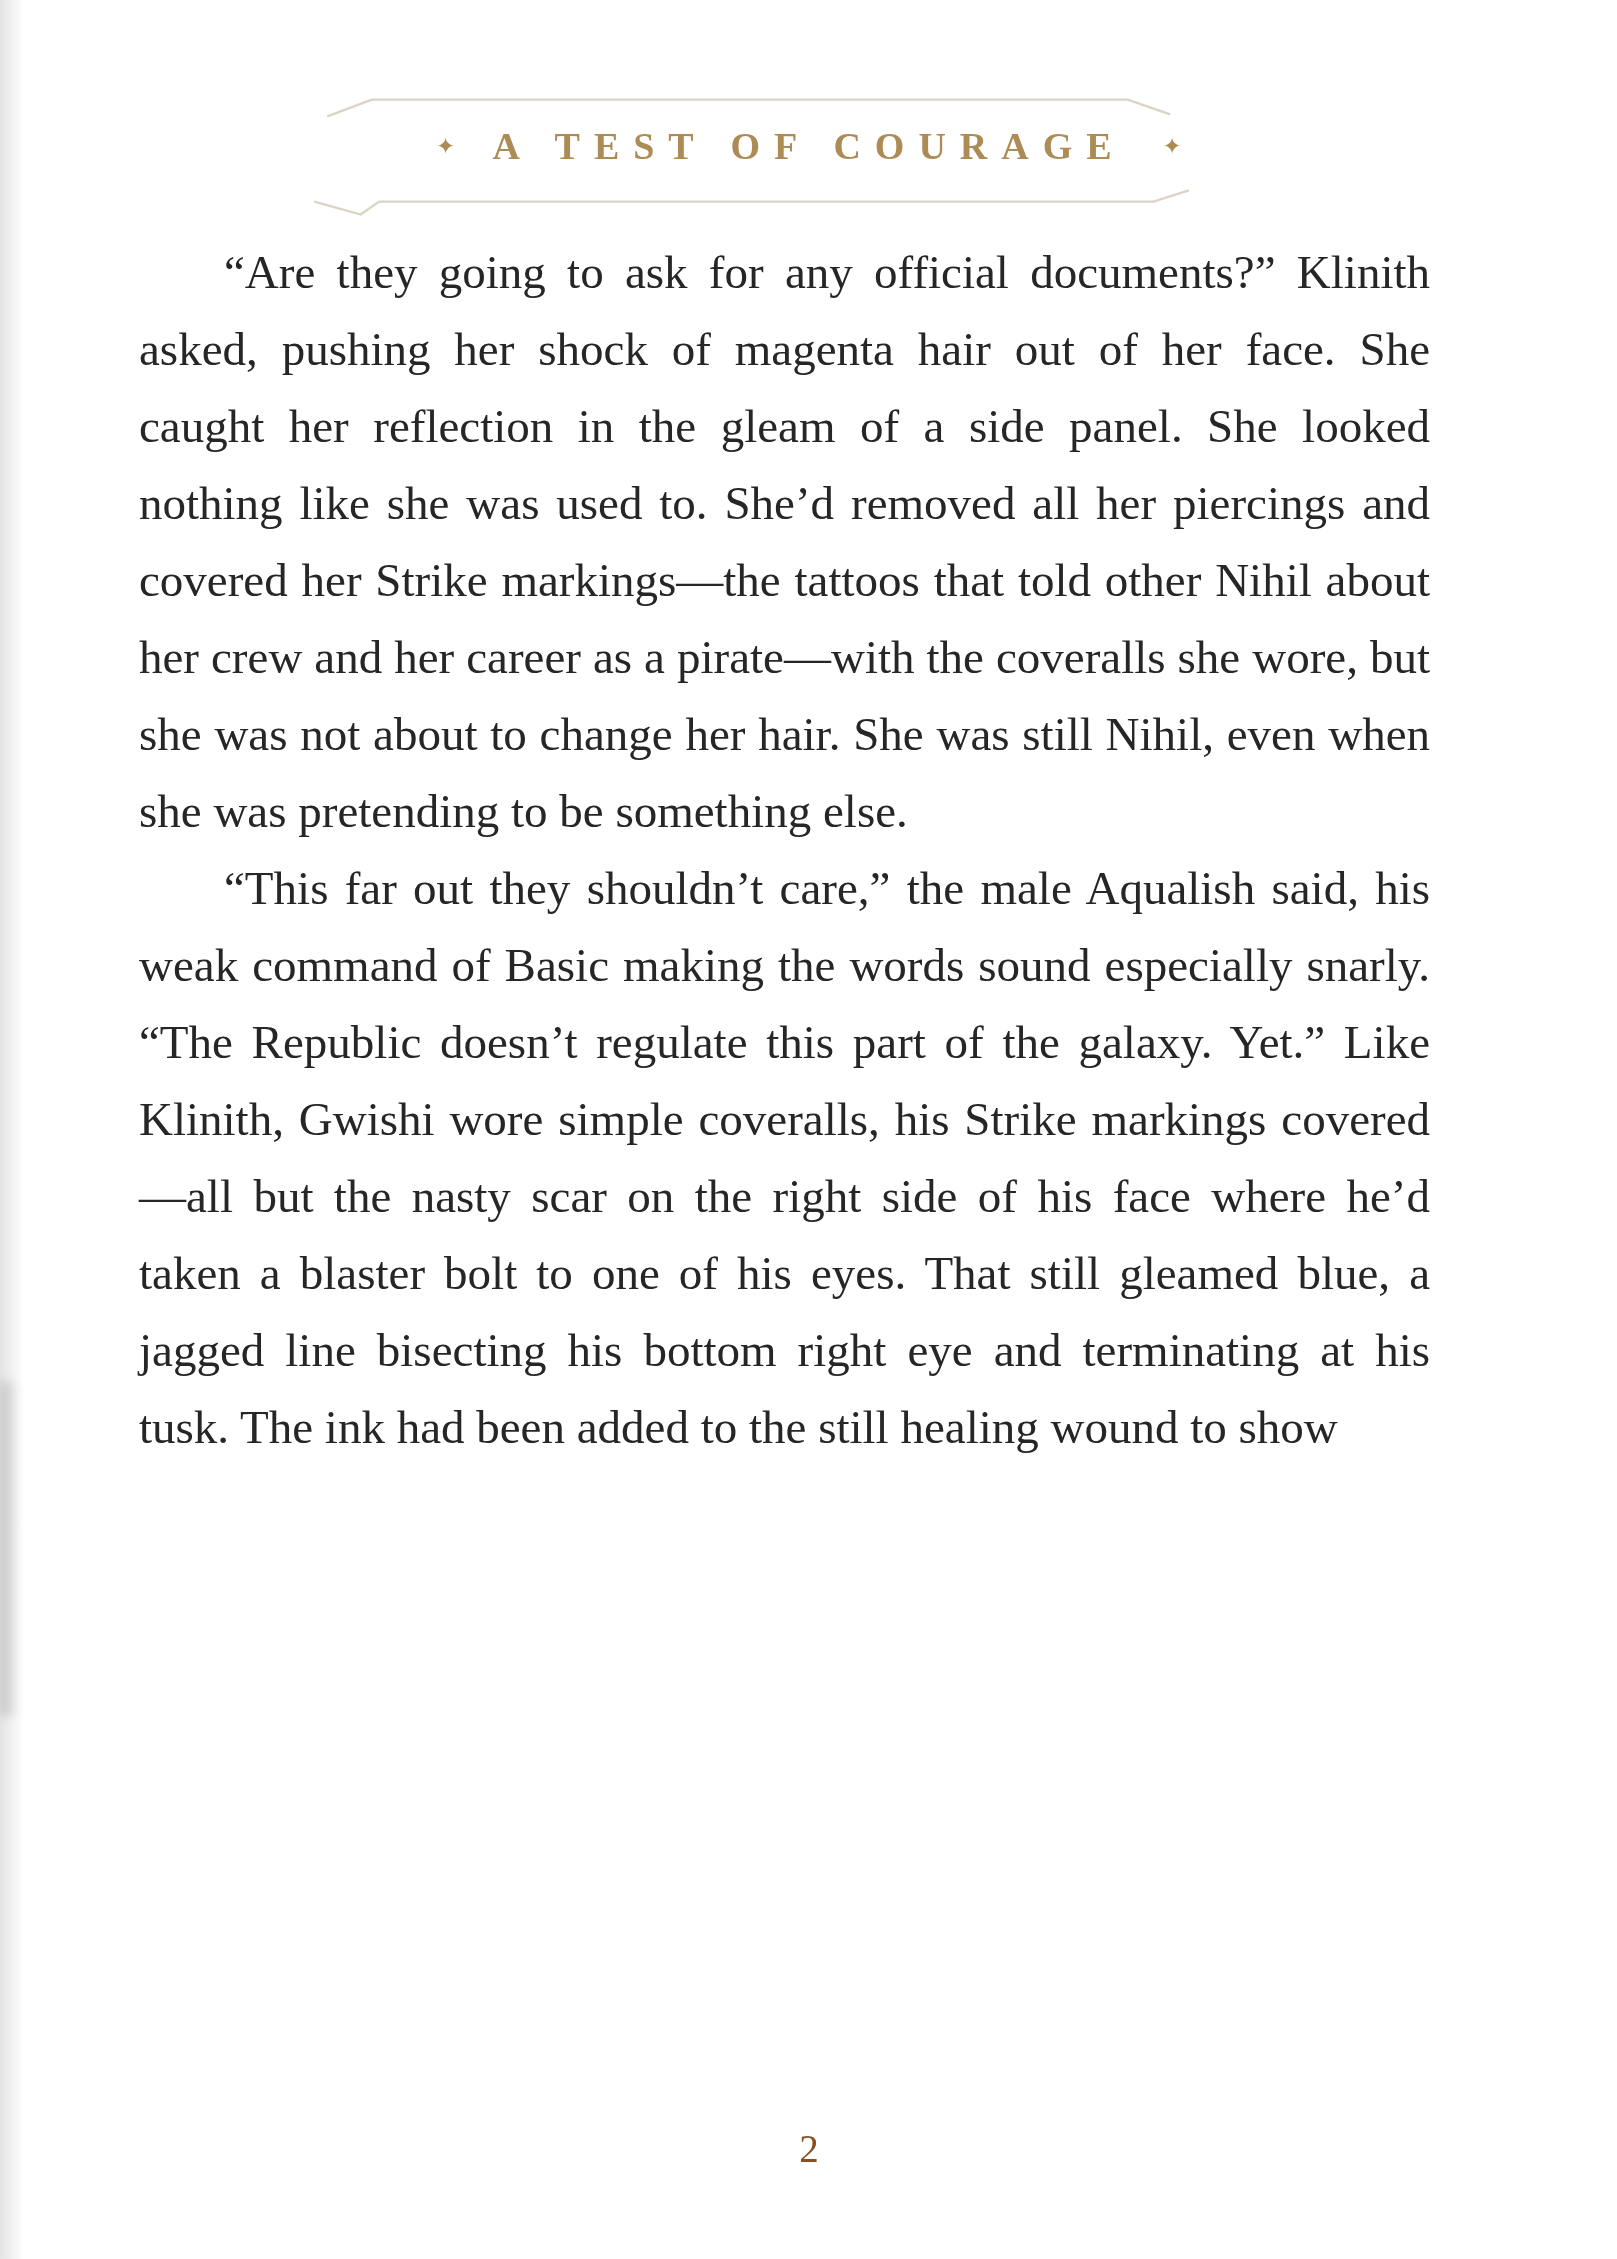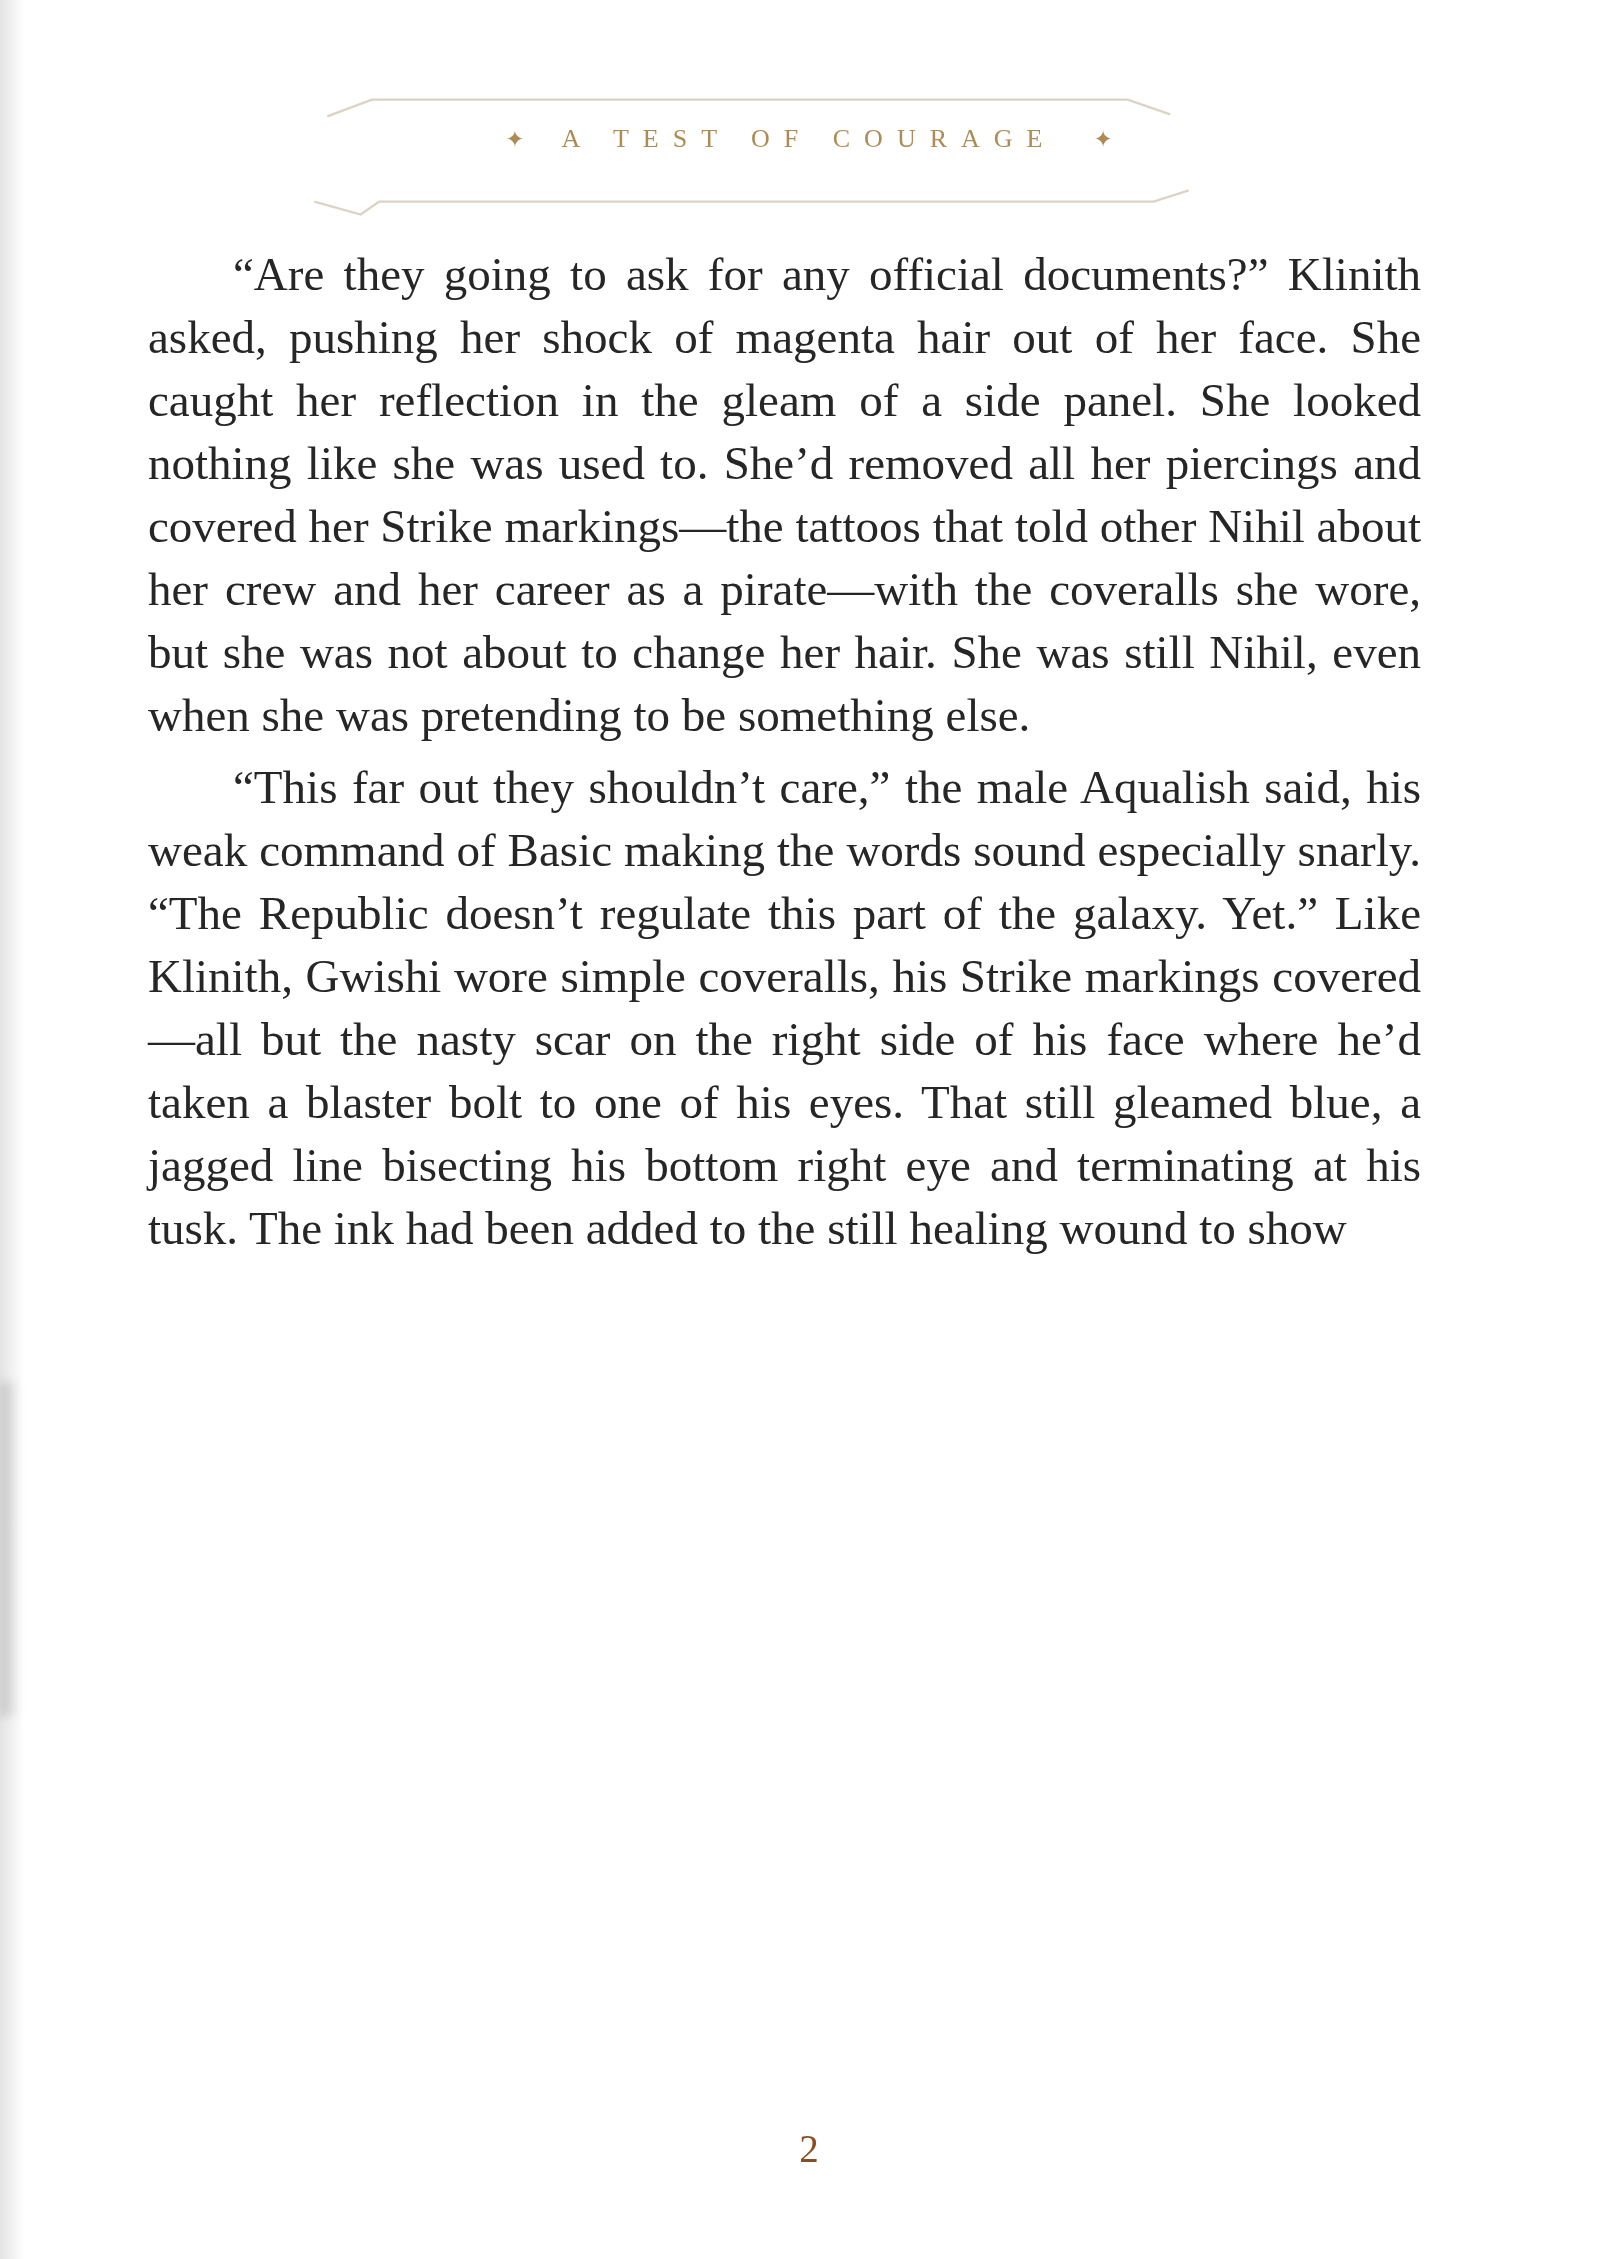--- a/index.html
+++ b/index.html
@@ -39,39 +39,40 @@
     position:absolute;top:70px;left:0;width:100%;height:176px;
   }
   .header-frame{
     position:absolute;top:0;left:0;width:1618px;height:176px;
   }
   .title-row{
     position:absolute;top:54px;left:0;width:100%;
     display:flex;justify-content:center;align-items:center;gap:37px;
   }
   .running-title{
-    font-size:26px;
+    font-size:38px;
     letter-spacing:14px;
     color:var(--header-text);
     white-space:nowrap;
     font-variant:small-caps;
+    font-weight:bold;
   }
   .ornament{
     font-size:23px;
     color:var(--header-text);
     line-height:1;
   }
   .body-text{
     position:absolute;
     top:234px;left:139px;width:1291px;
   }
   .body-text p{
-    margin:9px;
+    margin:0;
     font-size:47px;
-    line-height:63px;
+    line-height:77px;
     color:var(--body-text);
     text-align:justify;
     text-indent:85px;
     hyphens:none;
   }
   .page-footer{
     position:absolute;top:2126px;left:0;width:100%;
     text-align:center;
   }
   .page-number{

